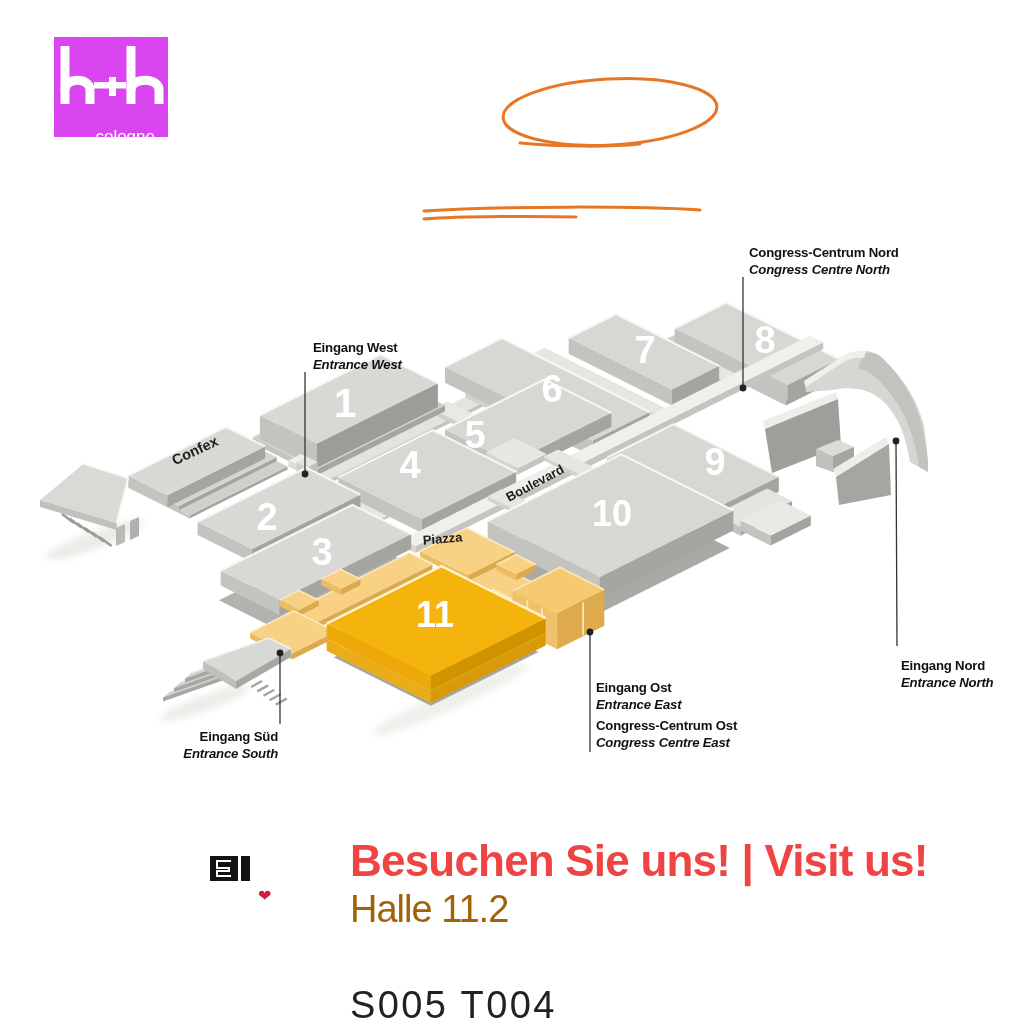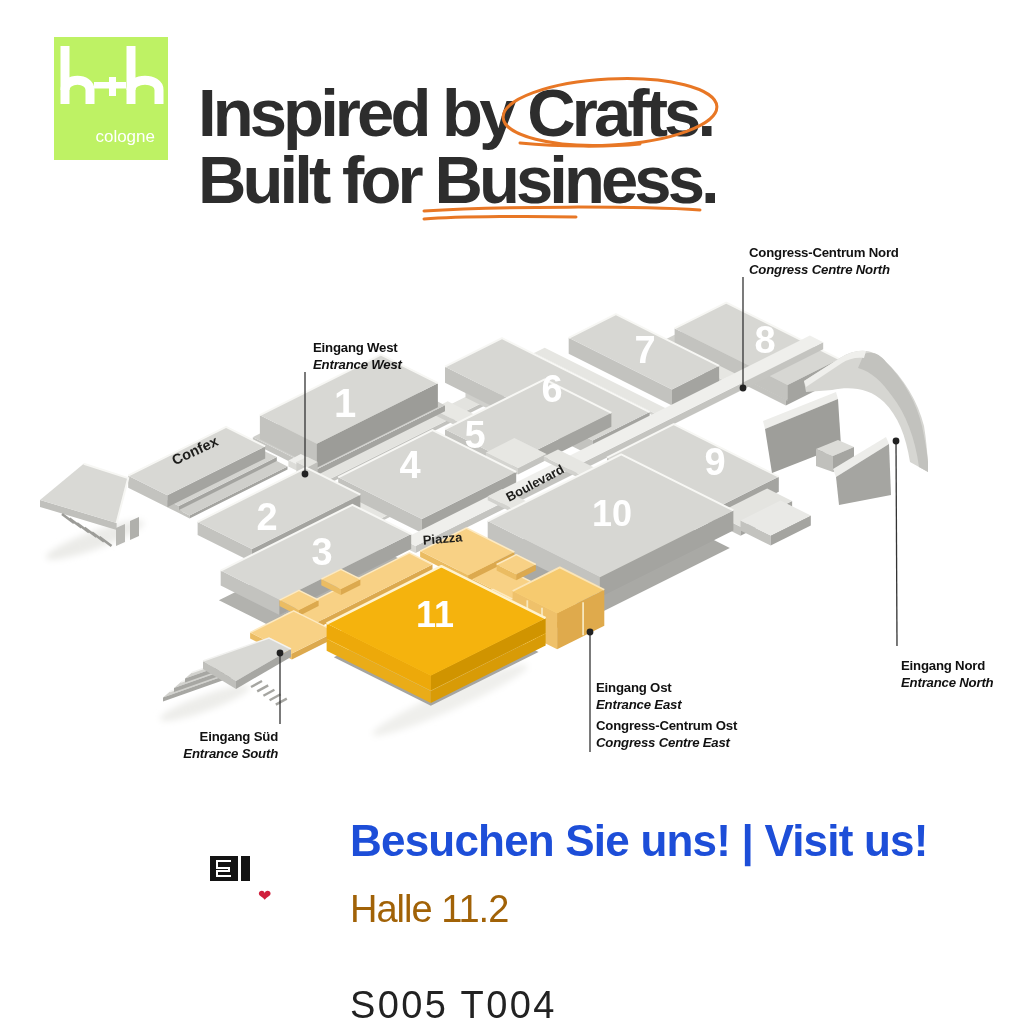--- a/index.html
+++ b/index.html
@@ -1,35 +1,34 @@
 <!DOCTYPE html>
 <html><head><meta charset="utf-8">
 <style>
 html,body{margin:0;padding:0;background:#ffffff;width:1024px;height:1024px;overflow:hidden;}
 *{font-family:"Liberation Sans",sans-serif;box-sizing:border-box;}
 .abs{position:absolute;}
 </style></head>
 <body>
 <div class="abs" style="left:0;top:0;width:1024px;height:1024px;">
 
-<div class="abs" style="left:54px;top:37px;width:114px;height:123px;background:#bef264;">
+<div class="abs" style="left:54px;top:37px;width:114px;height:100px;background:#d946ef;">
   <svg width="114" height="115" viewBox="0 0 114 115" style="position:absolute;left:0;top:0;">
     <g stroke="#ffffff" stroke-width="9" fill="none">
       <path d="M 11,9 L 11,67"></path>
       <path d="M 11,53 C 11,40 36,40 36,53 L 36,67"></path>
       <path d="M 77,9 L 77,67"></path>
       <path d="M 77,53 C 77,40 105,40 105,53 L 105,67"></path>
     </g>
     <path d="M 40,45 L 72,45 L 72,51.5 L 40,51.5 Z" fill="#ffffff"></path>
     <path d="M 55,40 L 62,40 L 62,59 L 55,59 Z" fill="#ffffff"></path>
     <text x="101" y="105" font-size="17" fill="#ffffff" text-anchor="end" font-family="Liberation Sans">cologne</text>
   </svg>
 </div>
 
-<div class="abs" style="left:198px;top:79px;font-size:67px;line-height:67px;font-weight:bold;color:#2d2d2d;letter-spacing:-3.9px;">Inspired by Crafts.<br>Built for Business.</div>
 <svg class="abs" style="left:0;top:0;" width="1024" height="260" viewBox="0 0 1024 260">
   <g fill="none" stroke="#E87725" stroke-width="3" stroke-linecap="round">
     <ellipse cx="610" cy="112" rx="107" ry="33" transform="rotate(-3 610 112)"></ellipse>
     <path d="M 520,143 C 560,147 610,147 640,144"></path>
     <path d="M 424,211 C 500,206 640,206 700,210"></path>
     <path d="M 424,219 C 460,216 540,216 576,217"></path>
   </g>
 </svg>
 
 <svg class="abs" style="left:0;top:0;" width="1024" height="1024" viewBox="0 0 1024 1024">
@@ -284,21 +283,21 @@
 <text x="901" y="670.0" font-size="13.2" fill="#111111" font-weight="bold" text-anchor="start" letter-spacing="-0.2">Eingang Nord</text>
 <text x="901" y="686.5" font-size="13.2" fill="#111111" font-weight="bold" text-anchor="start" font-style="italic" letter-spacing="-0.2">Entrance North</text>
 <text x="596" y="692.0" font-size="13.2" fill="#111111" font-weight="bold" text-anchor="start" letter-spacing="-0.2">Eingang Ost</text>
 <text x="596" y="708.5" font-size="13.2" fill="#111111" font-weight="bold" text-anchor="start" font-style="italic" letter-spacing="-0.2">Entrance East</text>
 <text x="596" y="730.0" font-size="13.2" fill="#111111" font-weight="bold" text-anchor="start" letter-spacing="-0.2">Congress-Centrum Ost</text>
 <text x="596" y="746.5" font-size="13.2" fill="#111111" font-weight="bold" text-anchor="start" font-style="italic" letter-spacing="-0.2">Congress Centre East</text>
 <text x="278" y="741.0" font-size="13.2" fill="#111111" font-weight="bold" text-anchor="end" letter-spacing="-0.2">Eingang Süd</text>
 <text x="278" y="757.5" font-size="13.2" fill="#111111" font-weight="bold" text-anchor="end" font-style="italic" letter-spacing="-0.2">Entrance South</text>
 </svg>
 
-<div class="abs" style="left:350px;top:816px;font-size:44px;font-weight:bold;color:#1d4ed8;letter-spacing:-0.8px;">Besuchen Sie uns! | Visit us!</div>
+<div class="abs" style="left:350px;top:836px;font-size:44px;font-weight:bold;color:#ef4444;letter-spacing:-0.8px;">Besuchen Sie uns! | Visit us!</div>
 <div class="abs" style="left:350px;top:888px;font-size:38px;color:#a16207;letter-spacing:-1px;">Halle 11.2</div>
 <div class="abs" style="left:350px;top:984px;font-size:38px;color:#222222;letter-spacing:2.4px;">S005 T004</div>
 
 <div class="abs" style="left:210px;top:856px;width:28px;height:25px;background:#131313;"></div>
 <div class="abs" style="left:241px;top:856px;width:9px;height:25px;background:#131313;"></div>
 <svg class="abs" style="left:210px;top:856px;" width="28" height="25" viewBox="0 0 28 25">
   <path d="M 21,5 L 7,5 L 7,12 L 19,12 L 19,15 L 7,15 L 7,20 L 21,20" stroke="#fff" stroke-width="2" fill="none"></path>
 </svg>
 <div class="abs" style="left:258px;top:886px;color:#D01F3C;font-size:16px;">❤</div>
 

